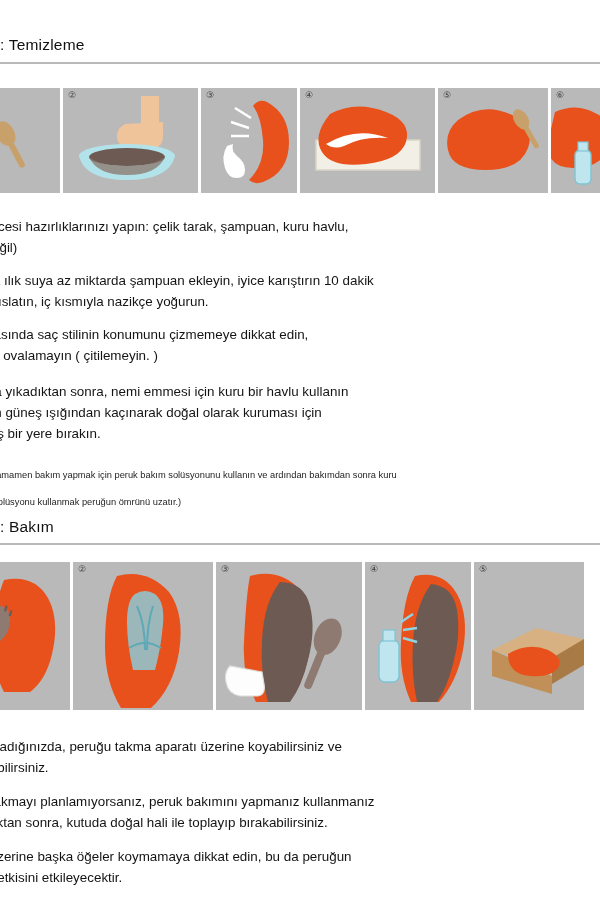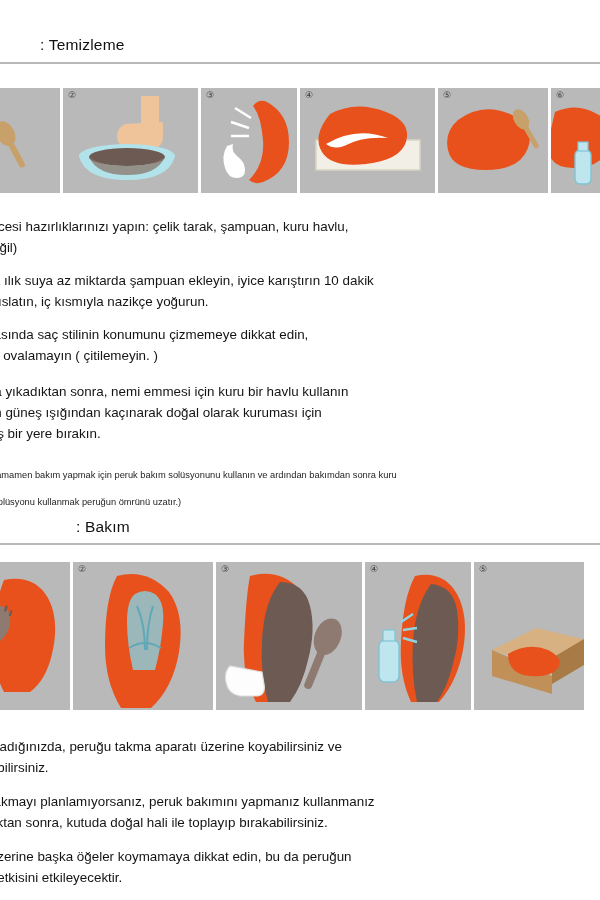--- a/index.html
+++ b/index.html
@@ -26,21 +26,20 @@
   }
 
   
   .section-head {
     position: absolute;
     font-size: 15.5px;
     font-weight: 400;
     color: #111;
     letter-spacing: 0.2px;
     white-space: nowrap;
-    padding-left: 40px;
   }
   .section-rule {
     position: absolute;
     height: 2px;
     background: #b9b9b9;
   }
 
   
   .strip {
     position: absolute;
@@ -166,21 +165,21 @@
 ı iyice ıslatın, iç kısmıyla nazikçe yoğurun.</div>
   <div class="para" style="left:-40px; top:324px; width:648px;">na sırasında saç stilinin konumunu çizmemeye dikkat edin,
 n veya ovalamayın ( çitilemeyin. )</div>
   <div class="para" style="left:-40px; top:381px; width:648px;">z suyla yıkadıktan sonra, nemi emmesi için kuru bir havlu kullanın
 ğrudan güneş ışığından kaçınarak doğal olarak kuruması için
 dırılmış bir yere bırakın.</div>
 
   <div class="para small" style="left:-40px; top:468px; width:660px;">ı sonra, tamamen bakım yapmak için peruk bakım solüsyonunu kullanın ve ardından bakımdan sonra kuru</div>
   <div class="para small" style="left:-40px; top:495px; width:660px;">: bakım solüsyonu kullanmak peruğun ömrünü uzatır.)</div>
 
-  <div class="section-head" style="left:0px; top:518px;margin-left:36px;">: Bakım</div>
+  <div class="section-head" style="left:0px; top:518px;">: Bakım</div>
   <div class="section-rule" style="left:0px; top:543px; width:600px;"></div>
 
   <div class="strip" style="left:-40px; top:562px;">
 
     <div class="cell" style="width:110px; height:148px;">
 
       <svg class="art" viewBox="0 0 110 148">
         <path d="M44 18 q30 -6 44 18 q12 22 4 56 q-6 26 -22 38 l-26 0 q-12 -22 -10 -56 q2 -38 10 -56z" fill="#e8511b"></path>
         <g transform="rotate(18 34 70)">
           <ellipse cx="34" cy="62" rx="13" ry="19" fill="#8e7a70"></ellipse>

